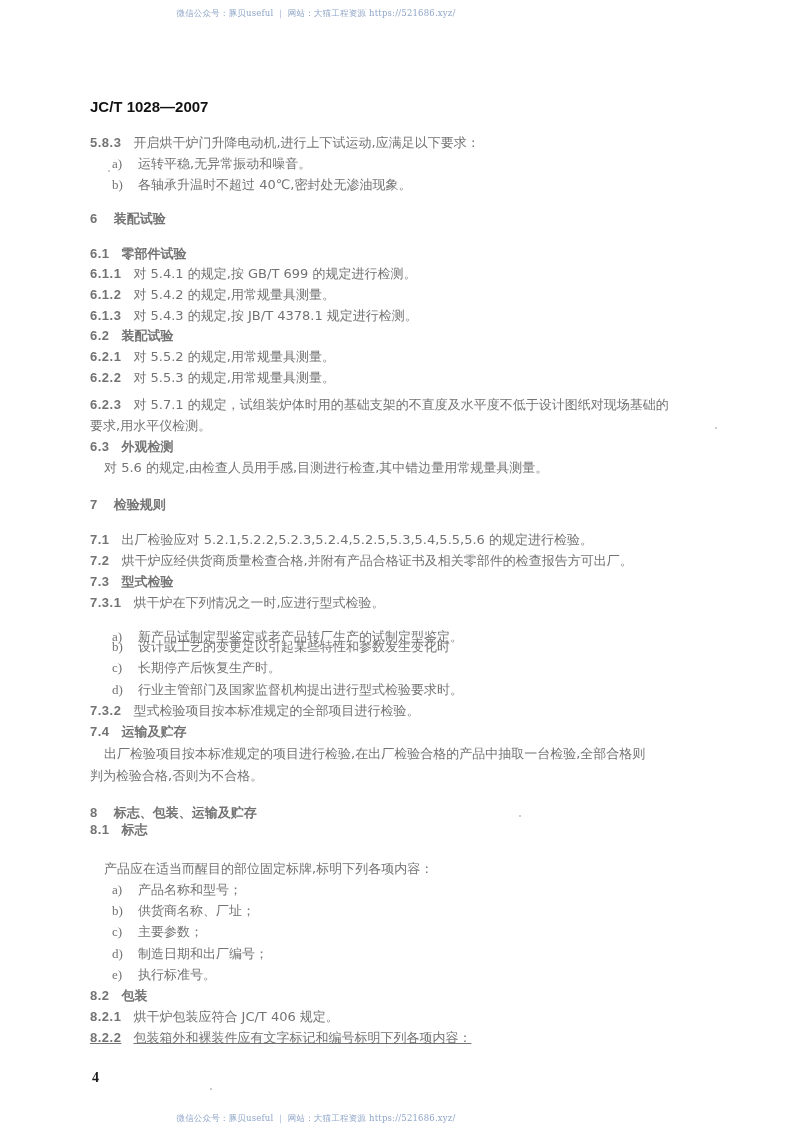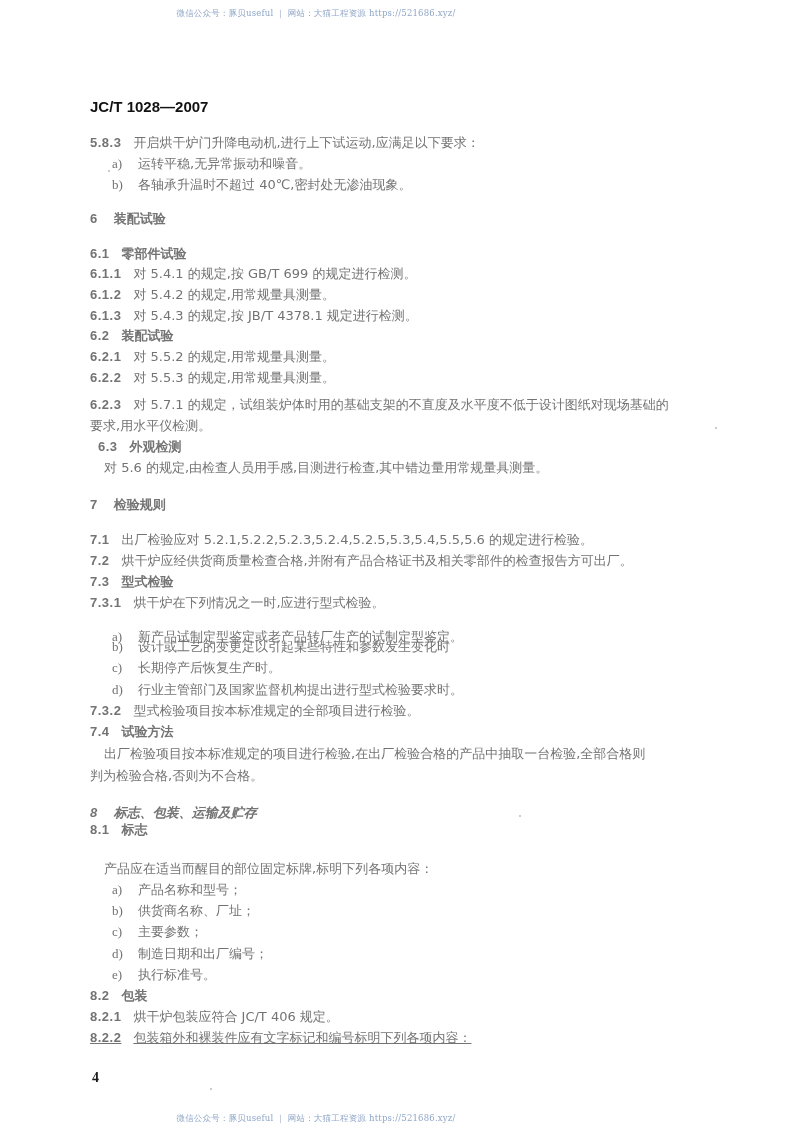--- a/index.html
+++ b/index.html
@@ -43,36 +43,36 @@
     <div class="line" style="top: 211px; left: 90px;"><span class="clause-num" style="margin-right: 16px;">6</span><span class="head">装配试验</span></div>
     <div class="line" style="top: 246px; left: 90px;"><span class="clause-num">6.1</span><span class="head">零部件试验</span></div>
     <div class="line" style="top: 266px; left: 90px;"><span class="clause-num">6.1.1</span><span>对 5.4.1 的规定,按 GB/T 699 的规定进行检测。</span></div>
     <div class="line" style="top: 287px; left: 90px;"><span class="clause-num">6.1.2</span><span>对 5.4.2 的规定,用常规量具测量。</span></div>
     <div class="line" style="top: 308px; left: 90px;"><span class="clause-num">6.1.3</span><span>对 5.4.3 的规定,按 JB/T 4378.1 规定进行检测。</span></div>
     <div class="line" style="top: 328px; left: 90px;"><span class="clause-num">6.2</span><span class="head">装配试验</span></div>
     <div class="line" style="top: 349px; left: 90px;"><span class="clause-num">6.2.1</span><span>对 5.5.2 的规定,用常规量具测量。</span></div>
     <div class="line" style="top: 370px; left: 90px;"><span class="clause-num">6.2.2</span><span>对 5.5.3 的规定,用常规量具测量。</span></div>
     <div class="line" style="top: 397px; left: 90px;"><span class="clause-num">6.2.3</span><span>对 5.7.1 的规定，试组装炉体时用的基础支架的不直度及水平度不低于设计图纸对现场基础的</span></div>
     <div class="line" style="top: 418px; left: 90px;"><span>要求,用水平仪检测。</span></div>
-    <div class="line" style="top: 439px; left: 98px; text-align: right;"><span class="clause-num">6.3</span><span class="head">外观检测</span></div>
+    <div class="line" style="top: 439px; left: 90px; text-align: right;"><span class="clause-num">6.3</span><span class="head">外观检测</span></div>
     <div class="line" style="top: 460px; left: 104px;"><span>对 5.6 的规定,由检查人员用手感,目测进行检查,其中错边量用常规量具测量。</span></div>
     <div class="line" style="top: 497px; left: 90px; text-align: right;"><span class="clause-num" style="margin-right: 16px;">7</span><span class="head">检验规则</span></div>
     <div class="line" style="top: 532px; left: 90px; text-align: right;"><span class="clause-num">7.1</span><span>出厂检验应对 5.2.1,5.2.2,5.2.3,5.2.4,5.2.5,5.3,5.4,5.5,5.6 的规定进行检验。</span></div>
     <div class="line" style="top: 553px; left: 90px;"><span class="clause-num">7.2</span><span>烘干炉应经供货商质量检查合格,并附有产品合格证书及相关零部件的检查报告方可出厂。</span></div>
     <div class="line" style="top: 574px; left: 90px;"><span class="clause-num">7.3</span><span class="head">型式检验</span></div>
     <div class="line" style="top: 595px; left: 90px;"><span class="clause-num">7.3.1</span><span>烘干炉在下列情况之一时,应进行型式检验。</span></div>
     <div class="line" style="top: 618px; left: 112px; margin-top: 11px;"><span class="item-label">a)</span><span>新产品试制定型鉴定或老产品转厂生产的试制定型鉴定。</span></div>
     <div class="line" style="top: 639px; left: 112px;"><span class="item-label">b)</span><span>设计或工艺的变更足以引起某些特性和参数发生变化时</span></div>
     <div class="line" style="top: 660px; left: 112px;"><span class="item-label">c)</span><span>长期停产后恢复生产时。</span></div>
     <div class="line" style="top: 682px; left: 112px;"><span class="item-label">d)</span><span>行业主管部门及国家监督机构提出进行型式检验要求时。</span></div>
     <div class="line" style="top: 703px; left: 90px;"><span class="clause-num">7.3.2</span><span>型式检验项目按本标准规定的全部项目进行检验。</span></div>
-    <div class="line" style="top: 724px; left: 90px;"><span class="clause-num">7.4</span><span class="head">试验方法</span></div>
+    <div class="line" style="top: 724px; left: 90px;"><span class="clause-num">7.4</span><span class="head">运输及贮存</span></div>
     <div class="line" style="top: 746px; left: 104px;"><span>出厂检验项目按本标准规定的项目进行检验,在出厂检验合格的产品中抽取一台检验,全部合格则</span></div>
     <div class="line" style="top: 768px; left: 90px;"><span>判为检验合格,否则为不合格。</span></div>
-    <div class="line" style="top: 805px; left: 90px; font-style: italic;"><span class="clause-num" style="margin-right: 16px;">8</span><span class="head">标志、包装、运输及贮存</span></div>
+    <div class="line" style="top: 805px; left: 90px;"><span class="clause-num" style="margin-right: 16px;">8</span><span class="head">标志、包装、运输及贮存</span></div>
     <div class="line" style="top: 822px; left: 90px;"><span class="clause-num">8.1</span><span class="head">标志</span></div>
     <div class="line" style="top: 861px; left: 104px;"><span>产品应在适当而醒目的部位固定标牌,标明下列各项内容：</span></div>
     <div class="line" style="top: 882px; left: 112px;"><span class="item-label">a)</span><span>产品名称和型号；</span></div>
     <div class="line" style="top: 903px; left: 112px;"><span class="item-label">b)</span><span>供货商名称、厂址；</span></div>
     <div class="line" style="top: 924px; left: 112px;"><span class="item-label">c)</span><span>主要参数；</span></div>
     <div class="line" style="top: 946px; left: 112px;"><span class="item-label">d)</span><span>制造日期和出厂编号；</span></div>
     <div class="line" style="top: 967px; left: 112px;"><span class="item-label">e)</span><span>执行标准号。</span></div>
     <div class="line" style="top: 988px; left: 90px;"><span class="clause-num">8.2</span><span class="head">包装</span></div>
     <div class="line" style="top: 1009px; left: 90px;"><span class="clause-num">8.2.1</span><span>烘干炉包装应符合 JC/T 406 规定。</span></div>
     <div class="line" style="top: 1030px; left: 90px; text-decoration: underline;"><span class="clause-num">8.2.2</span><span>包装箱外和裸装件应有文字标记和编号标明下列各项内容：</span></div>

